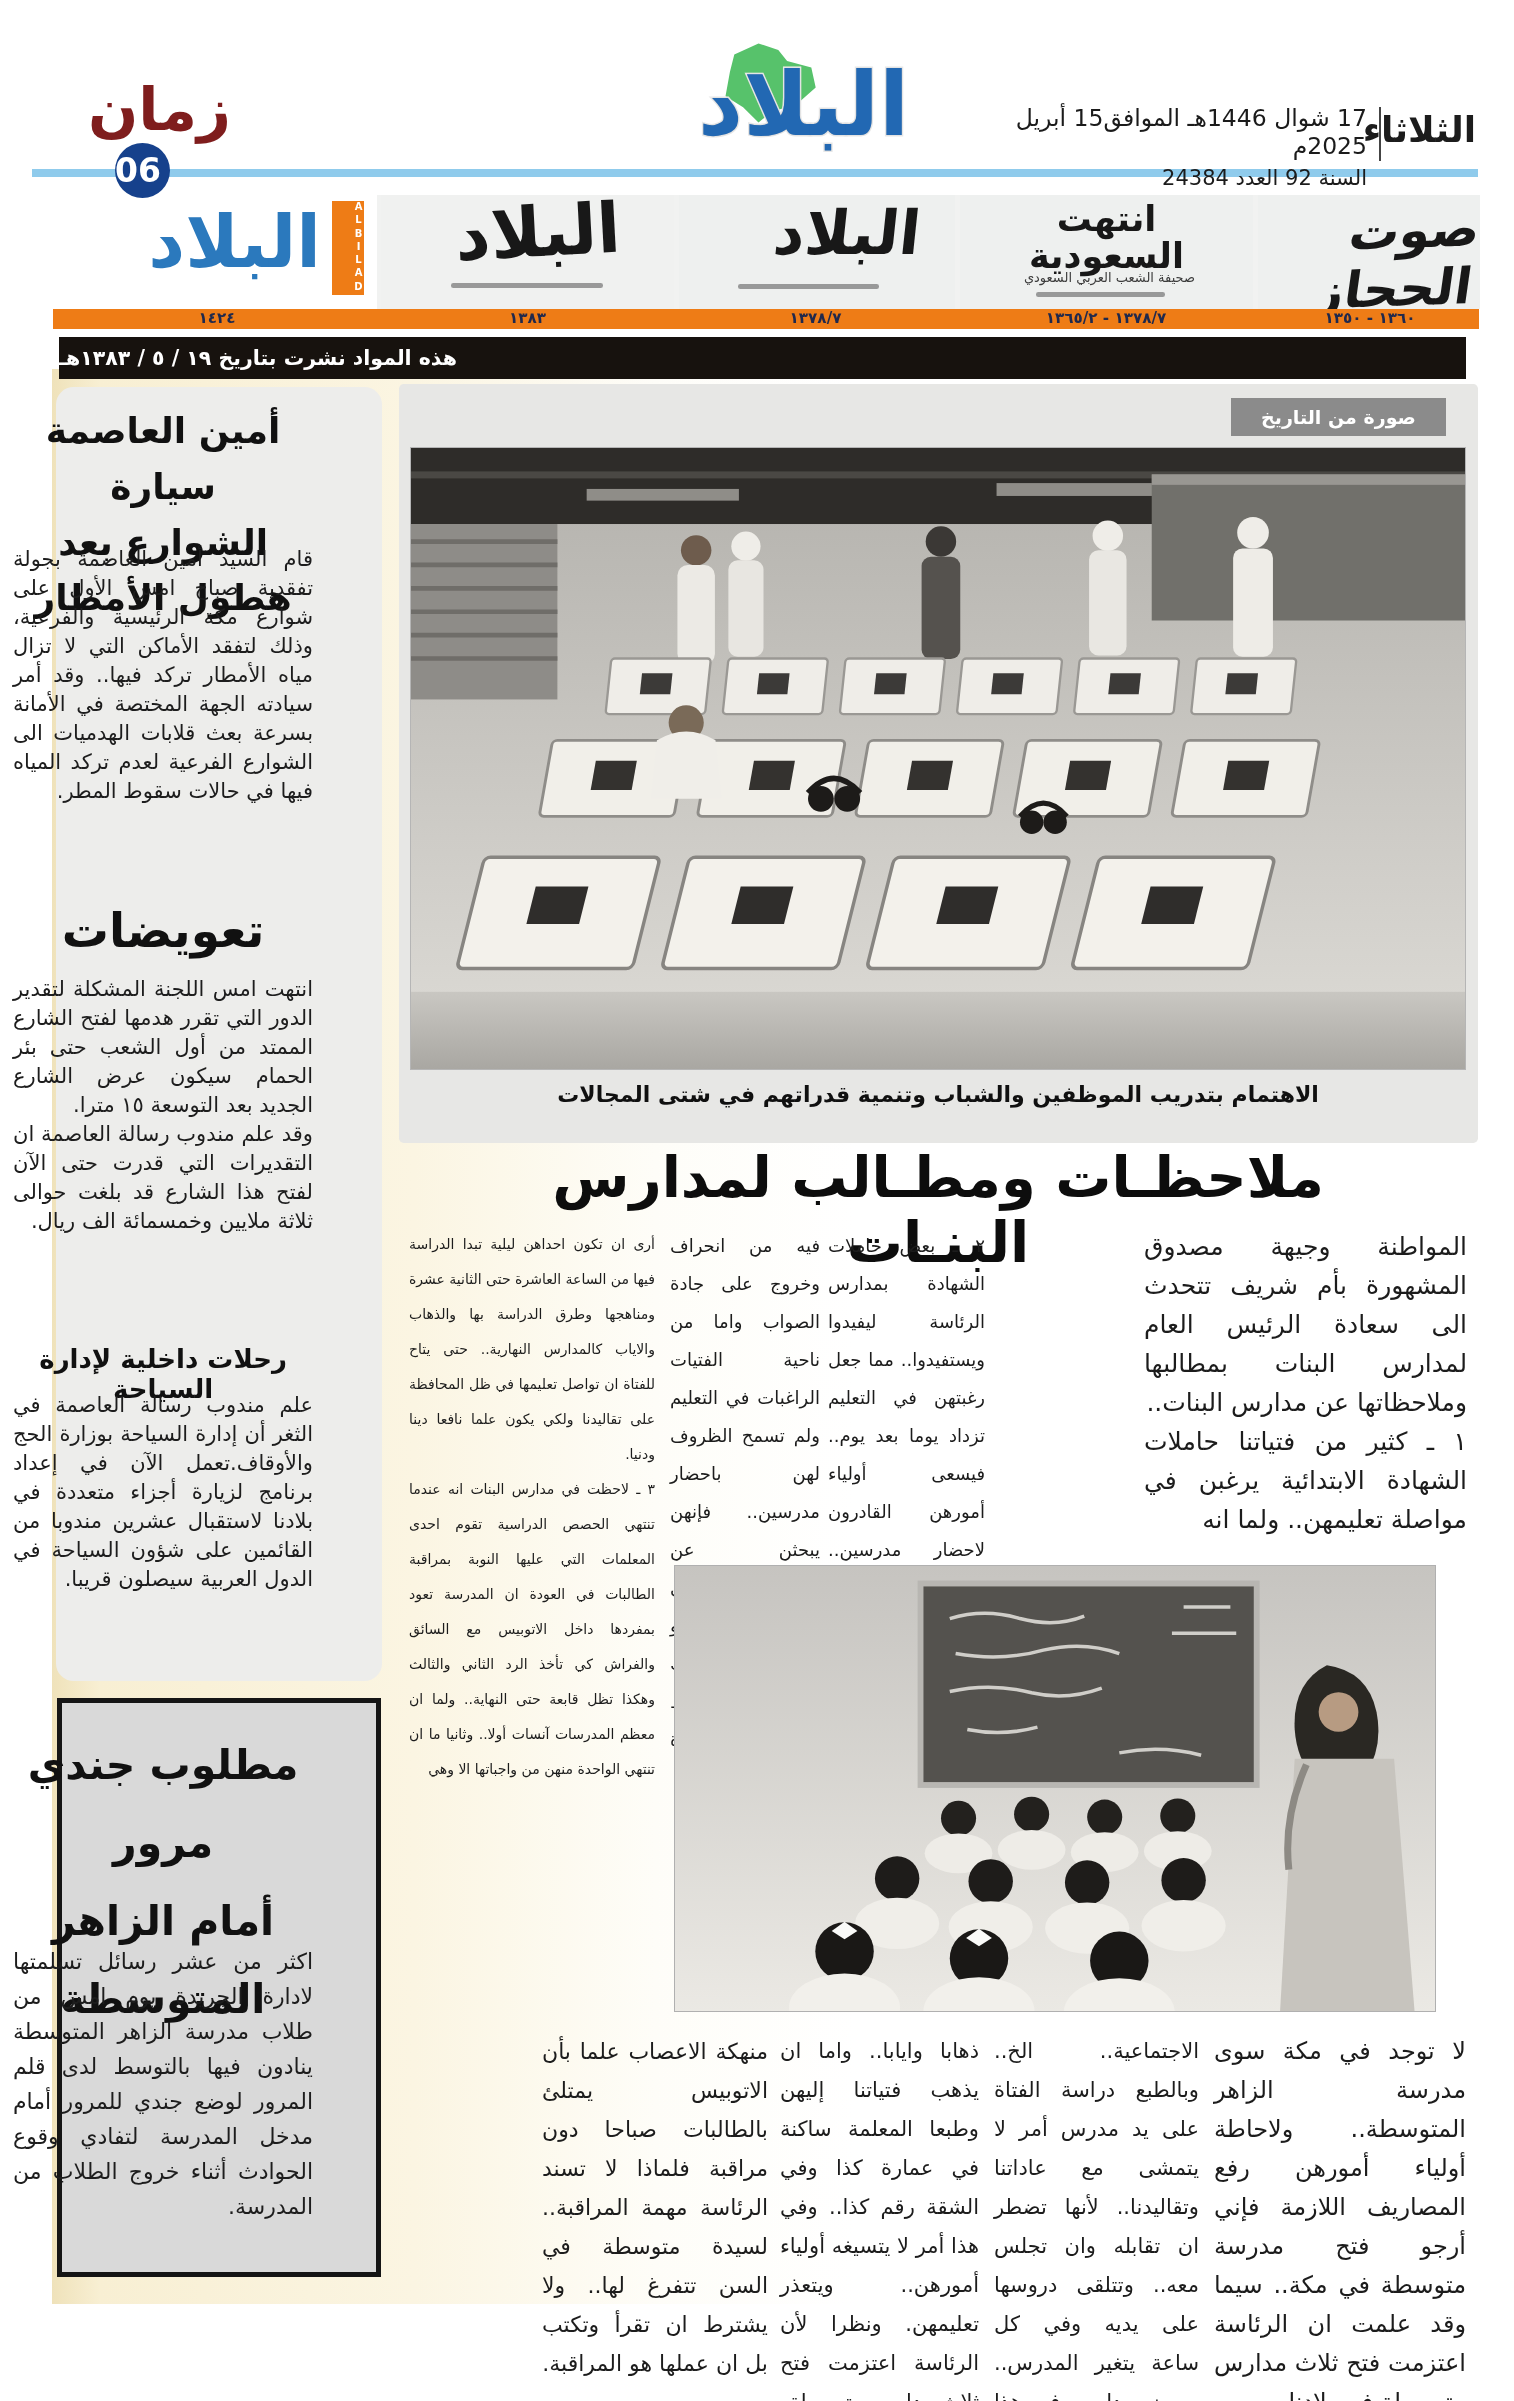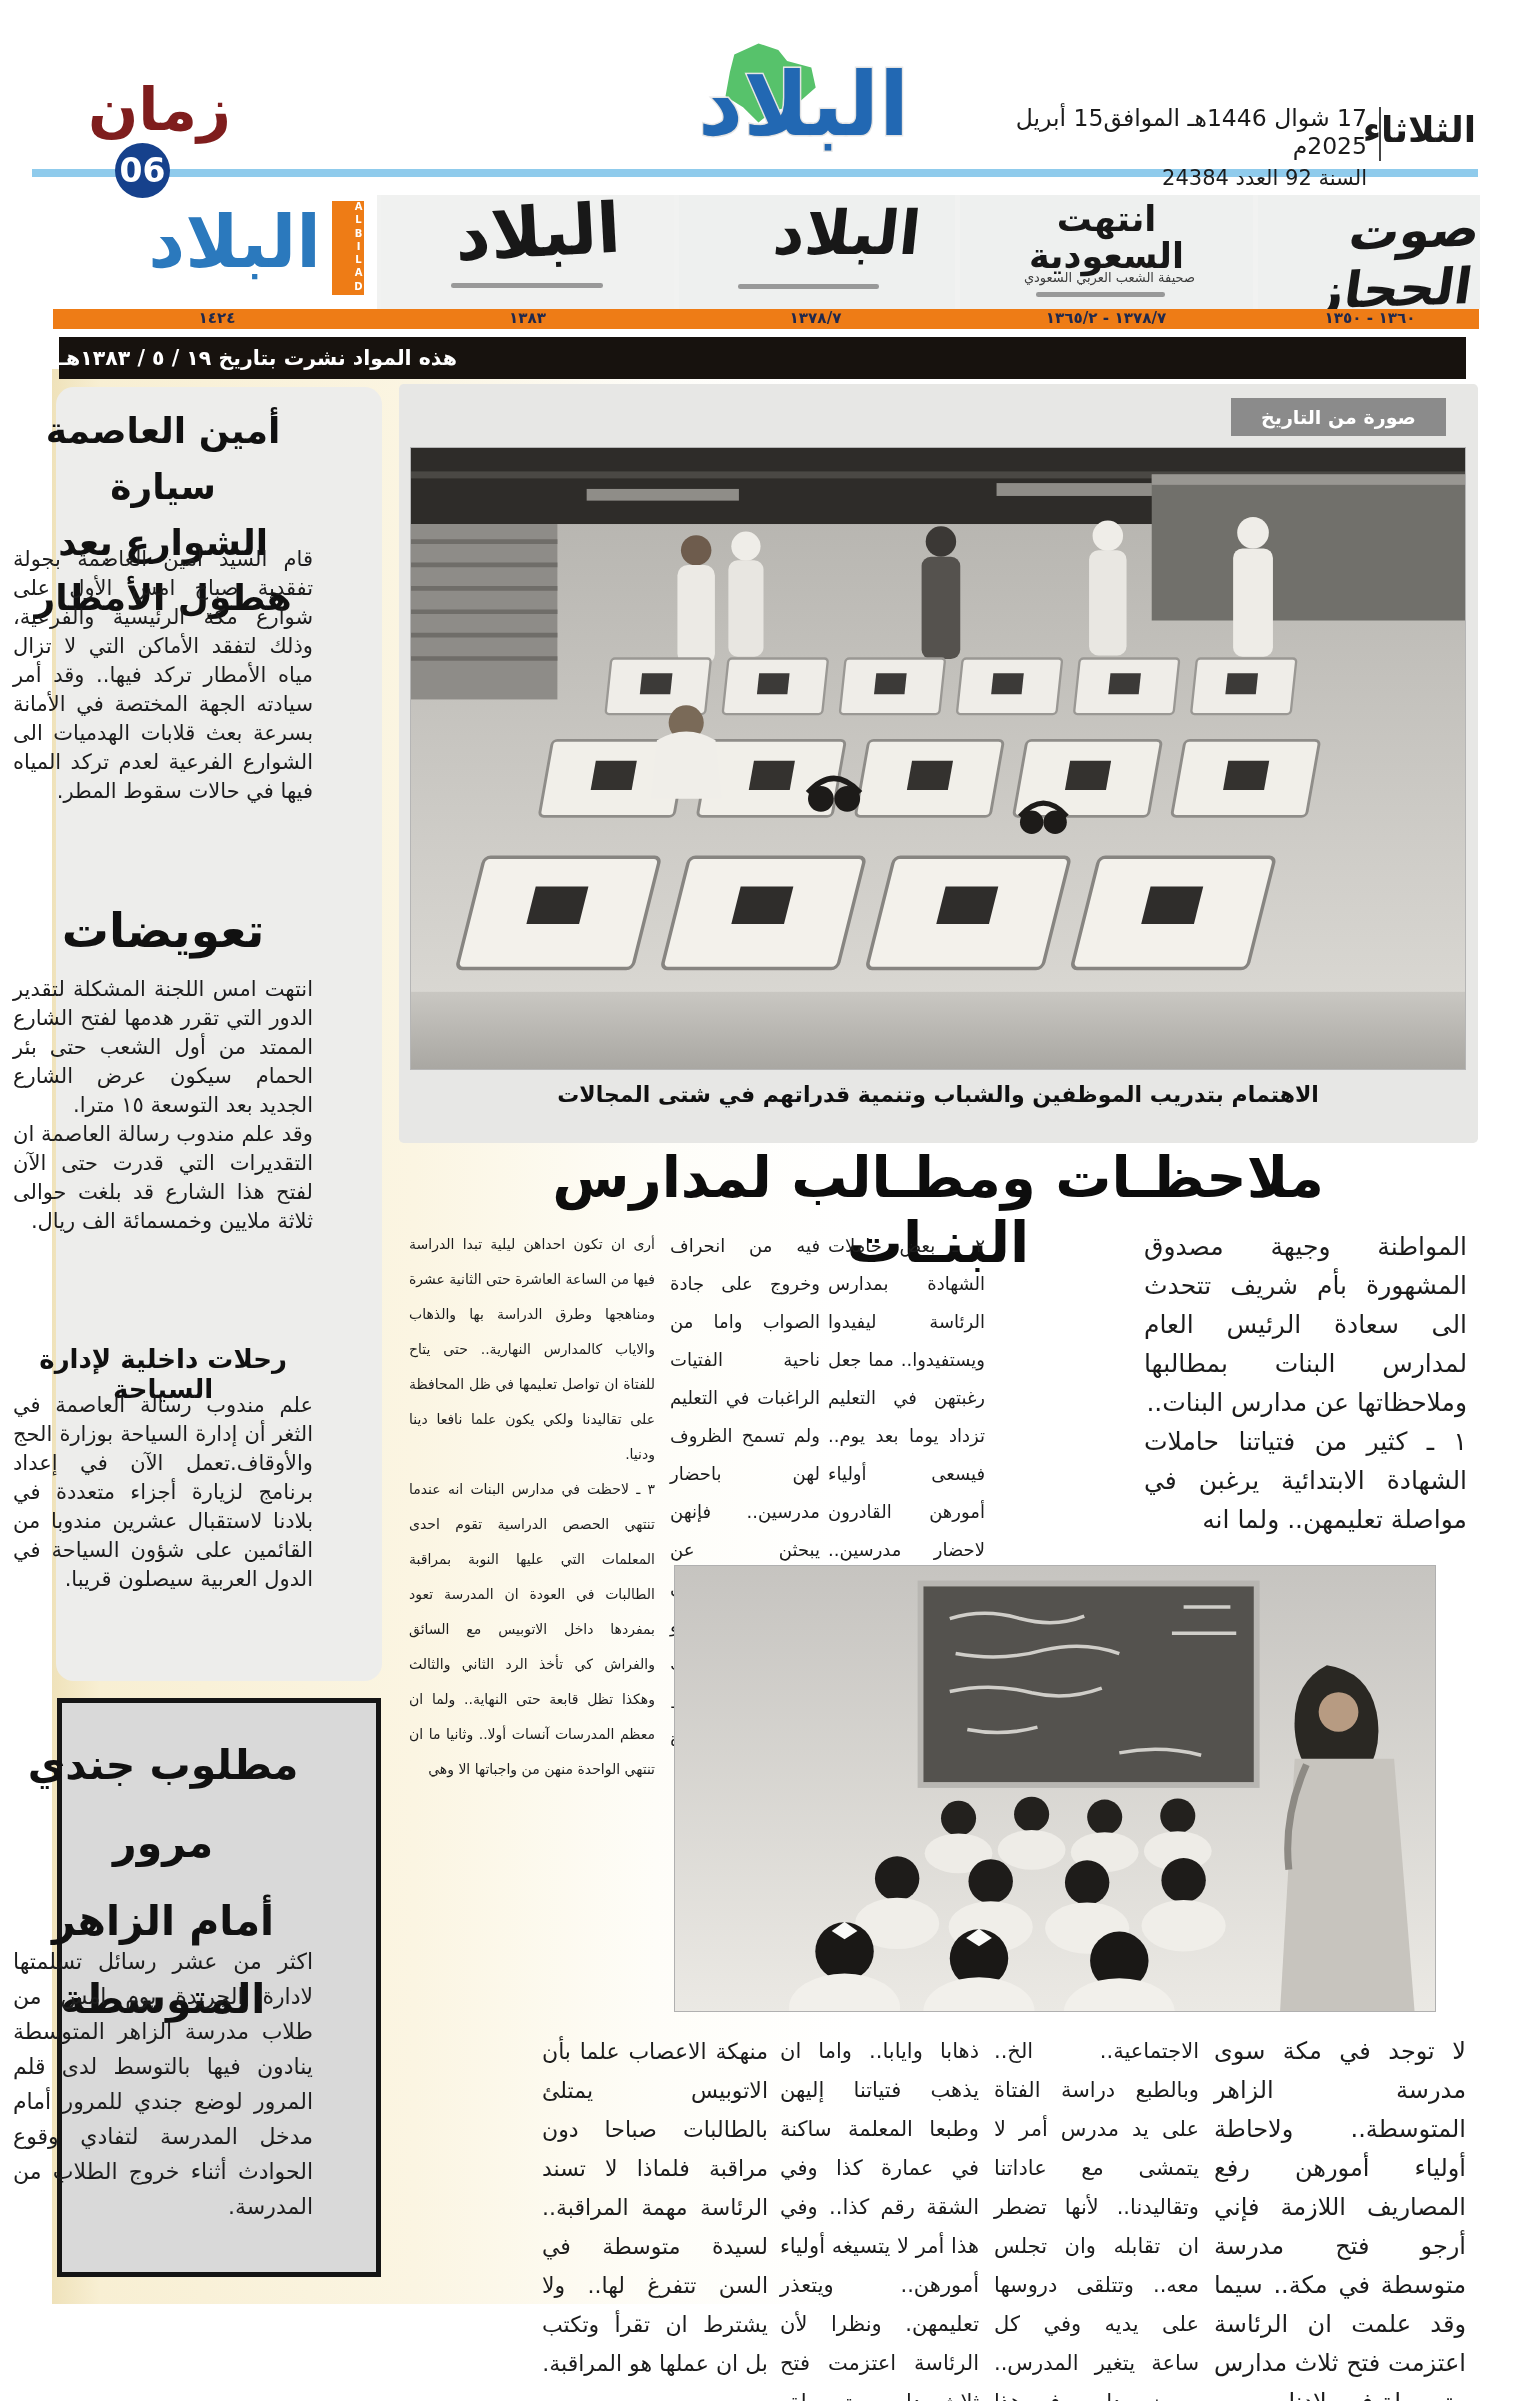--- a/index.html
+++ b/index.html
@@ -11,21 +11,21 @@
   .ar{direction:rtl;unicode-bidi:plaintext;}
   .just{text-align:justify;text-justify:inter-word;}
   .pre{white-space:pre-line;}
 
   
   #scan-tint{left:52px;top:369px;width:803px;height:1935px;z-index:0;
     background:linear-gradient(90deg,#efe2ba 0%,#f8efd3 6%,#fbf5e2 45%,#fefdf8 75%,rgba(255,255,255,0) 100%);}
   #zaman{left:88px;top:75px;font-size:59px;font-weight:bold;color:#7f1d1d;z-index:3;}
   #blue-line{left:32px;top:169px;width:1446px;height:7.6px;background:#8fcbec;z-index:1;}
   #page-circle{left:115px;top:143px;width:55px;height:55px;border-radius:50%;
-    background:#16418c;color:#fff;font-size:33px;font-weight:bold;line-height:55px;text-align:center;z-index:4;}
+    background:#16418c;color:#fff;font-size:33px;font-weight:bold;line-height:55px;z-index:4;}
   #logo{left:645px;top:35px;width:270px;height:138px;z-index:3;}
   #logo-text{position:absolute;right:5.9px;top:17.6px;font-size:88px;font-weight:bold;color:#2268b3;
     -webkit-text-stroke:2.9px #e9e9e9;paint-order:stroke fill;text-shadow:0 0 1.2px #bbb;}
   #logo-map{position:absolute;left:69px;top:3.5px;width:111px;height:88px;}
   #weekday{right:39px;top:109px;font-size:36px;font-weight:bold;color:#1c1c1c;z-index:3;}
   #hdr-divider{right:134px;top:107px;width:2.3px;height:54px;background:#444;z-index:3;}
   #hdr-dates{right:148px;top:104px;width:364px;color:#1b1b1b;z-index:3;}
   #hdr-date1{font-size:23.5px;}
   #hdr-date2{font-size:21px;margin-top:5.9px;}
 

